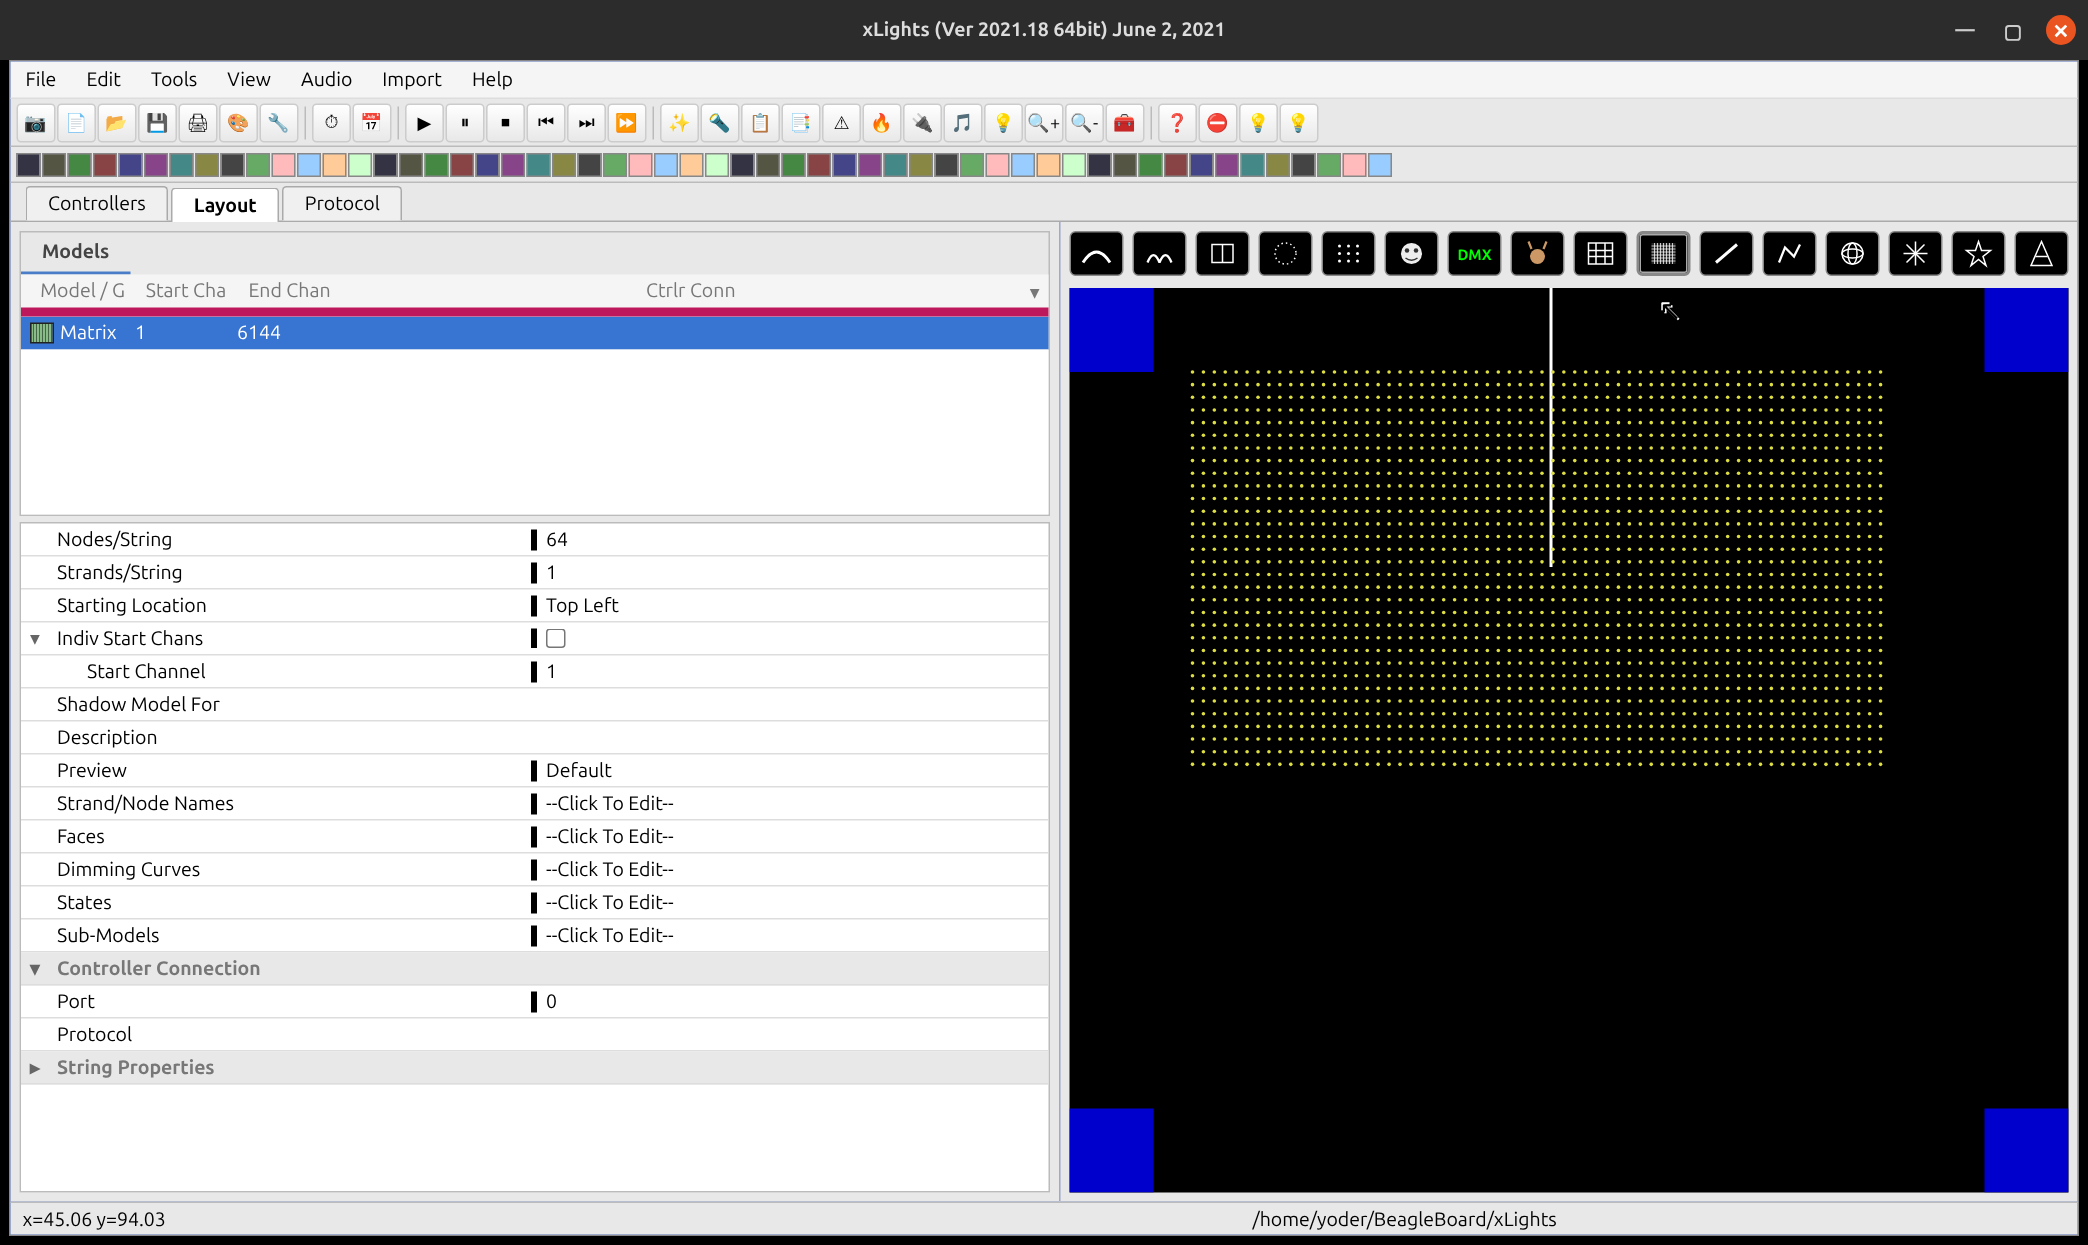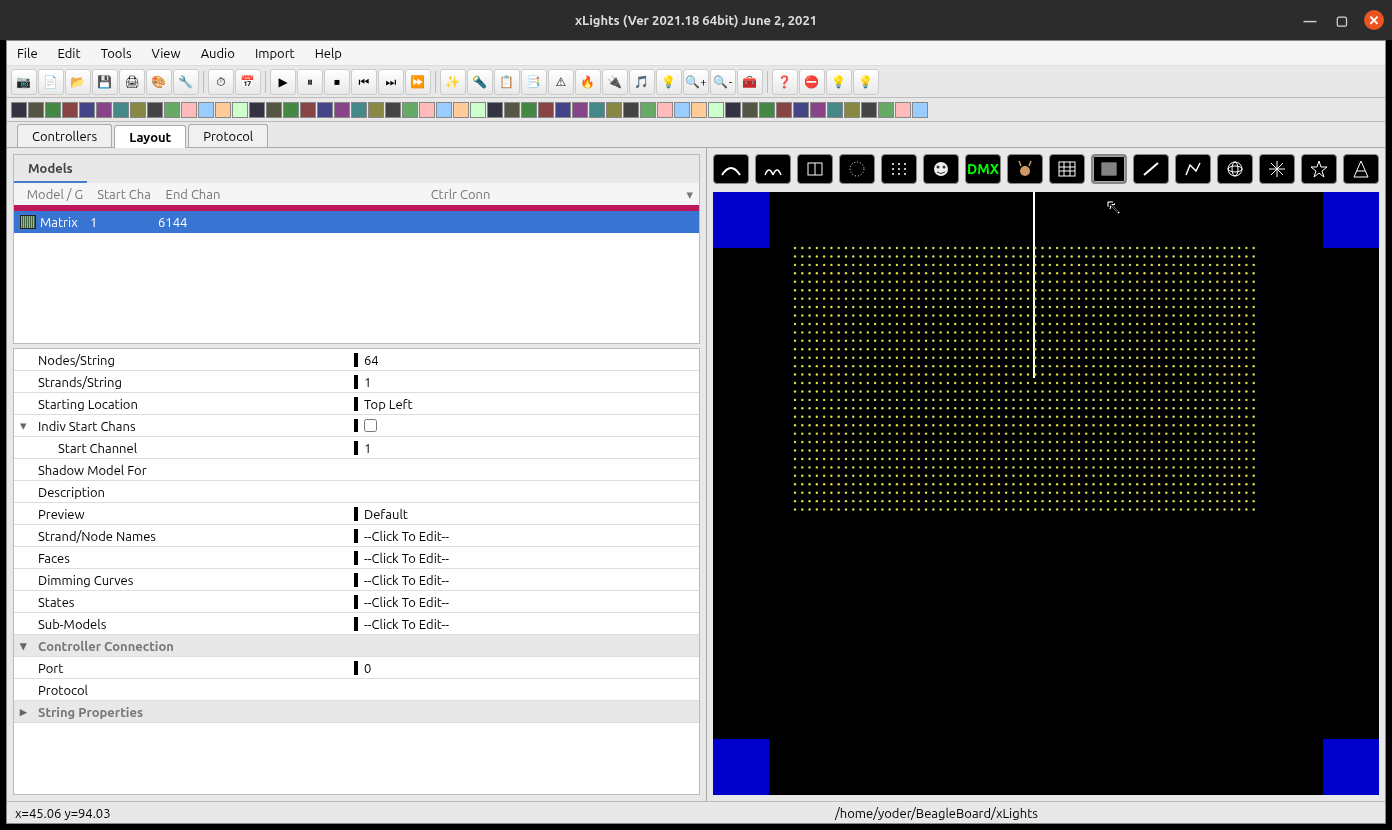--- a/index.html
+++ b/index.html
@@ -351,21 +351,21 @@
           </div>
           <div class="model-tool">
             <svg viewBox="0 0 22 20">
               <circle cx="11" cy="10" r="7" fill="#eee"></circle>
               <circle cx="8" cy="8" r="1.5" fill="#333"></circle>
               <circle cx="14" cy="8" r="1.5" fill="#333"></circle>
               <path d="M7 13 Q11 16 15 13" stroke="#333" fill="none"></path>
             </svg>
           </div>
           <div class="model-tool">
-            <span style="color:#0f0;font-weight:bold;font-size:14px">DMX</span>
+            <span style="color:#0f0;font-weight:bold;font-size:10px">DMX</span>
           </div>
           <div class="model-tool">
             <svg viewBox="0 0 22 20">
               <ellipse cx="11" cy="12" rx="5" ry="5" fill="#c96"></ellipse>
               <path d="M7 7 L5 2 M15 7 L17 2" stroke="#c96" stroke-width="1.5"></path>
             </svg>
           </div>
           <div class="model-tool">
             <svg viewBox="0 0 22 20">
               <rect x="3" y="3" width="16" height="14" stroke="#fff" fill="none"></rect>

